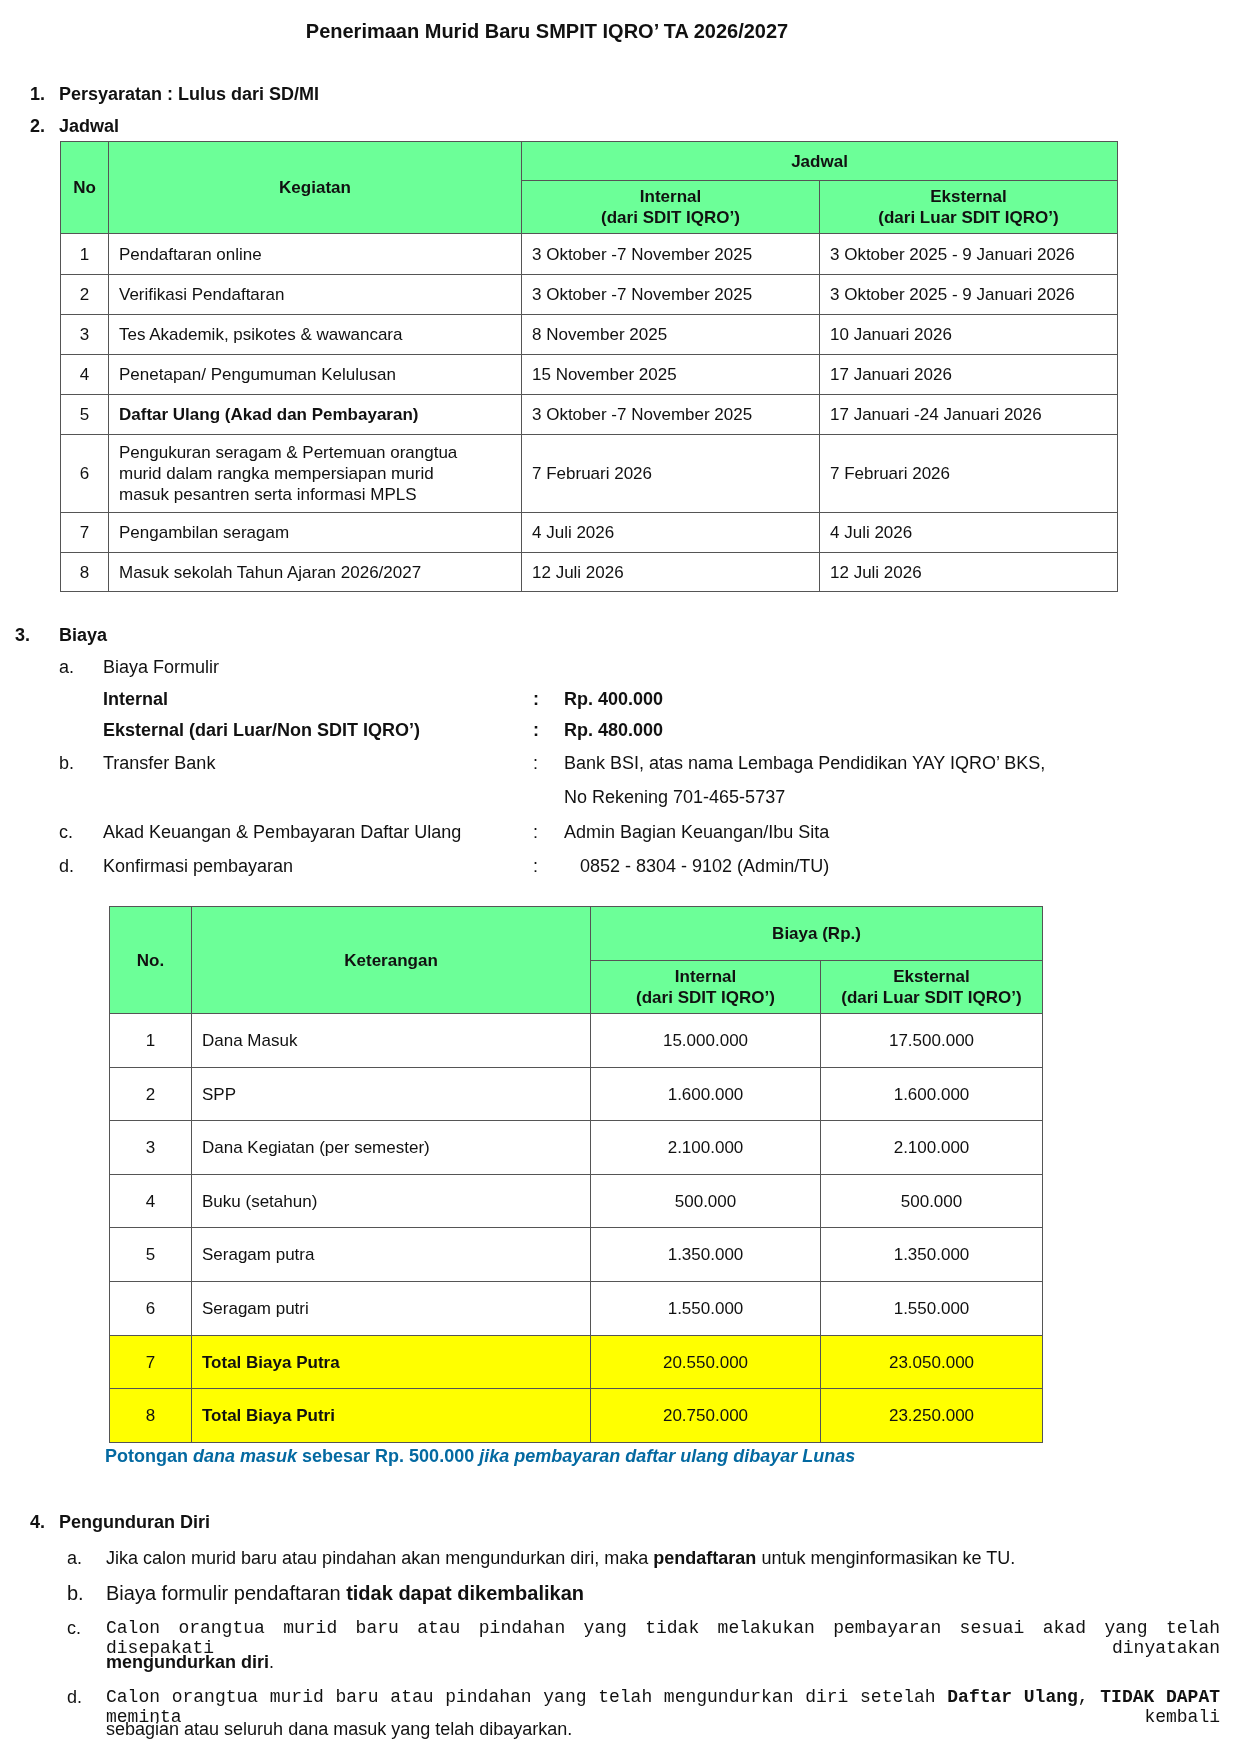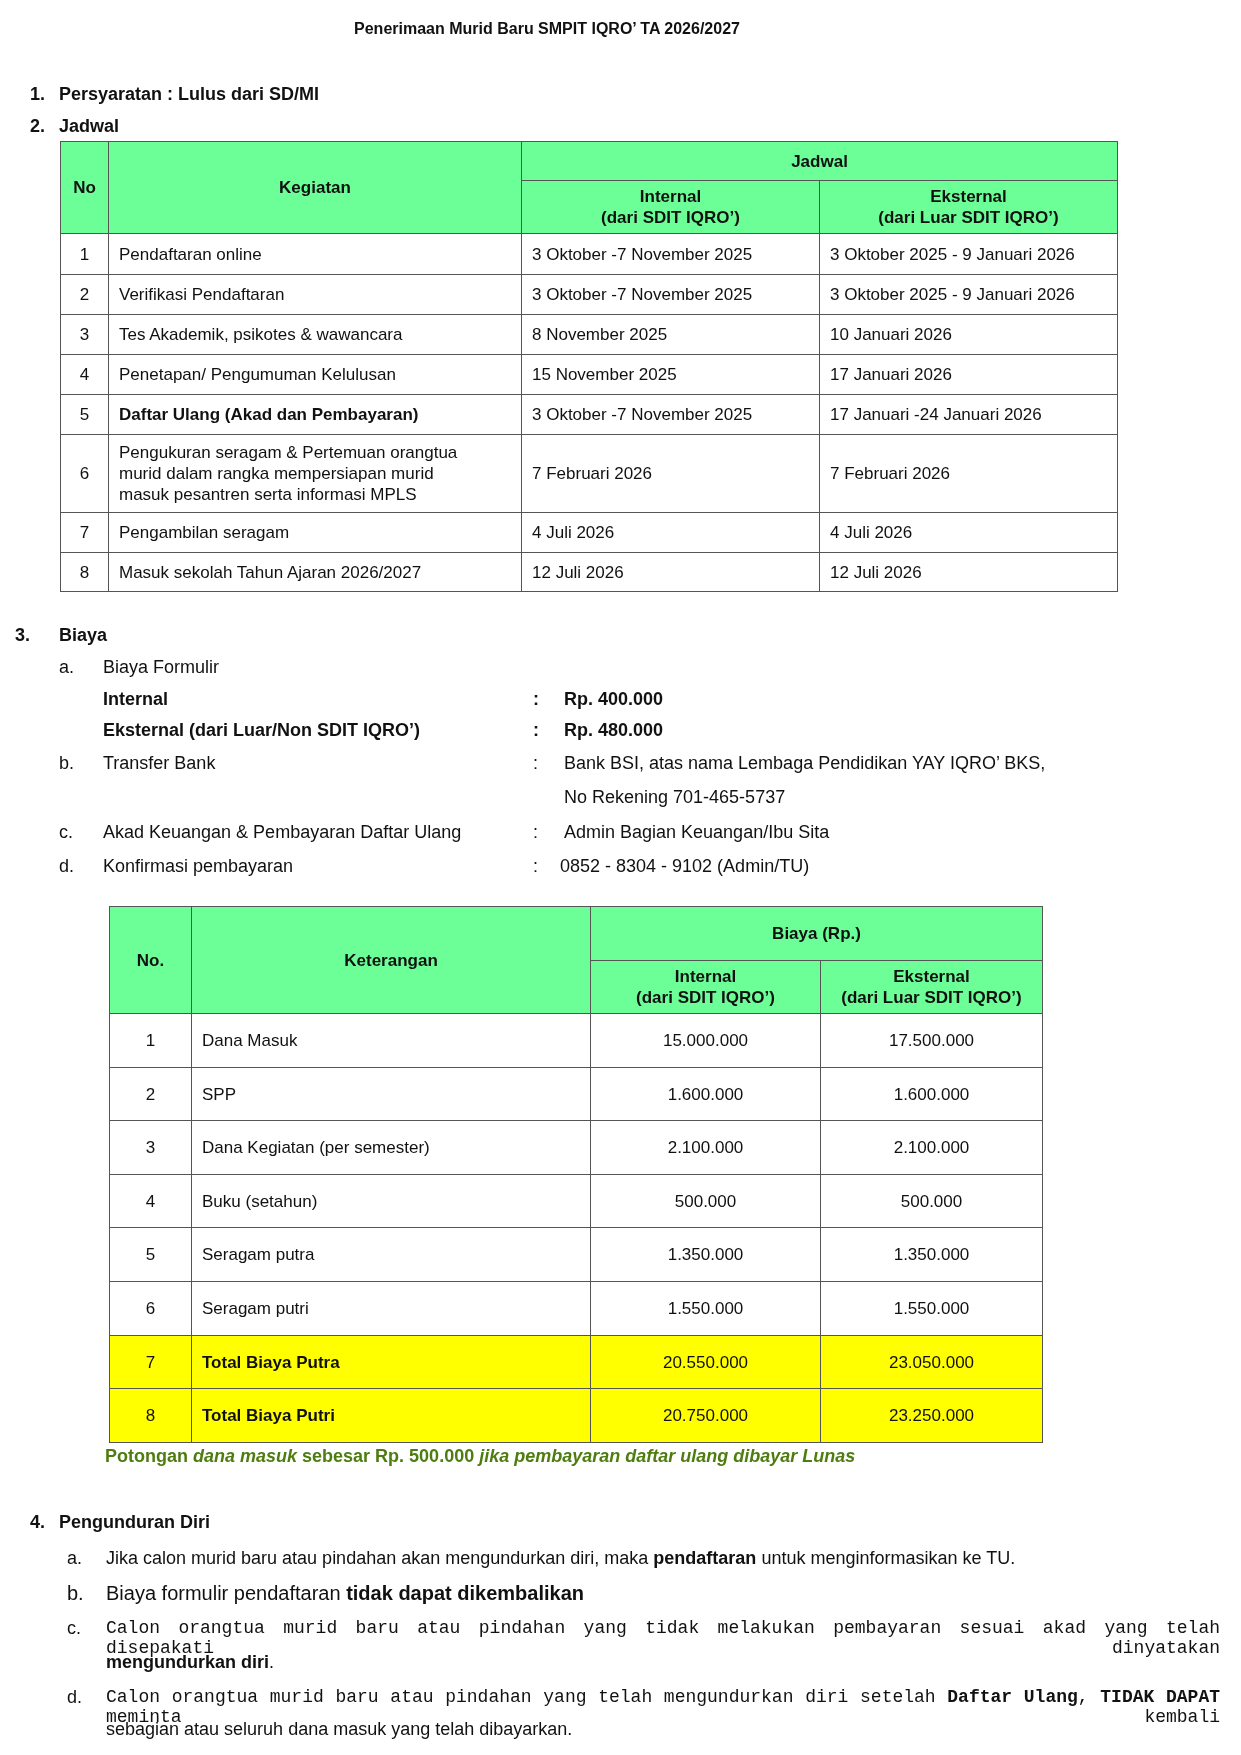--- a/index.html
+++ b/index.html
@@ -1,27 +1,27 @@
 <!DOCTYPE html>
 <html><head>
 <meta charset="utf-8">
 <style>
   html, body { margin:0; padding:0; background:#ffffff; }
   body { width:1241px; height:1755px; position:relative; overflow:hidden;
          font-family:"Liberation Sans", sans-serif; color:#111; font-size:18px; }
   .abs { position:absolute; white-space:nowrap; }
   .b { font-weight:bold; }
-  .title { left:0; width:1094px; top:20px; text-align:center; font-weight:bold; font-size:16px; }
+  .title { left:0; width:1094px; top:20px; text-align:center; font-weight:bold; font-size:20px; }
   table { position:absolute; border-collapse:collapse; table-layout:fixed; }
   td, th { border:1.5px solid #555; padding:0 10px; font-size:17px; line-height:21px; }
   th { background:#6cff98; font-weight:bold; text-align:center; }
   .c { text-align:center; }
   .r { text-align:center; }
   .yellow td { background:#ffff00; }
-  .red { color:#4d7c0f; font-weight:bold; font-size:18px; }
+  .red { color:#0369a1; font-weight:bold; font-size:18px; }
   .red i { font-style:italic; }
   .just { text-align:justify; white-space:normal;font-family:Liberation Mono, monospace; }
 </style>
 </head>
 <body>
 
 <div class="abs title">Penerimaan Murid Baru SMPIT IQRO’ TA 2026/2027</div>
 
 <div class="abs b" style="left:30px; top:84px;">1.</div>
 <div class="abs b" style="left:59px; top:84px;">Persyaratan : Lulus dari SD/MI</div>
@@ -118,21 +118,21 @@
 <div class="abs" style="left:564px; top:787px;">No Rekening 701-465-5737</div>
 
 <div class="abs" style="left:59px; top:822px;">c.</div>
 <div class="abs" style="left:103px; top:822px;">Akad Keuangan &amp; Pembayaran Daftar Ulang</div>
 <div class="abs" style="left:533px; top:822px;">:</div>
 <div class="abs" style="left:564px; top:822px;">Admin Bagian Keuangan/Ibu Sita</div>
 
 <div class="abs" style="left:59px; top:856px;">d.</div>
 <div class="abs" style="left:103px; top:856px;">Konfirmasi pembayaran</div>
 <div class="abs" style="left:533px; top:856px;">:</div>
-<div class="abs" style="left:560px; top:856px;text-align:right;">0852 - 8304 - 9102 (Admin/TU)</div>
+<div class="abs" style="left:580px; top:856px;text-align:right;">0852 - 8304 - 9102 (Admin/TU)</div>
 
 <table style="left:109px; top:906px; width:933px;">
   <colgroup>
       <col style="width:82px">
       <col style="width:399px">
       <col style="width:230px">
       <col style="width:222px">
     </colgroup>
   <tbody>
       <tr style="height:54px">

